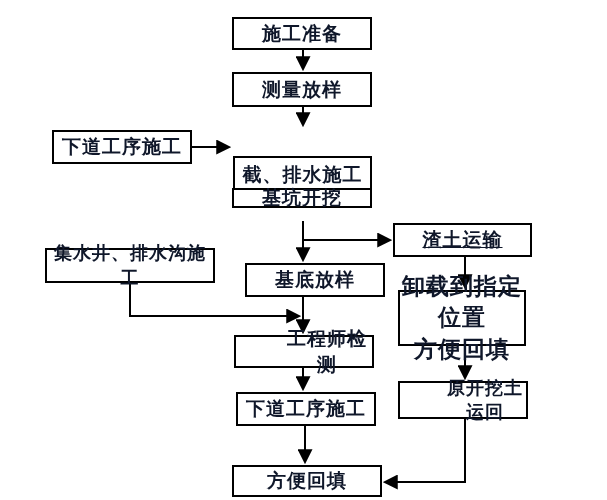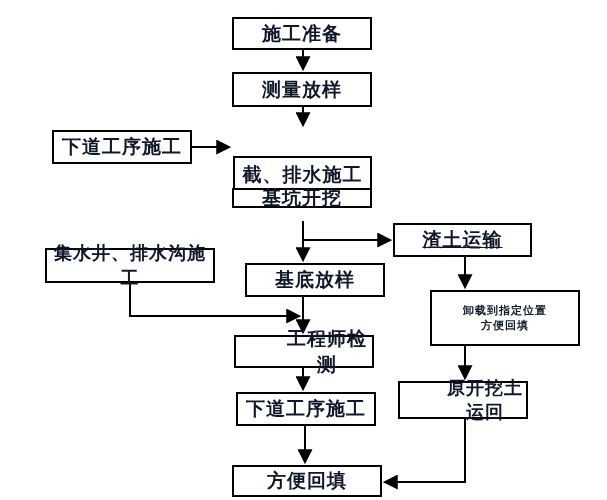--- a/index.html
+++ b/index.html
@@ -40,21 +40,21 @@
   }
   
   .n-prep         { left:232px; top:17px;  width:140px; height:33px; }
   .n-survey       { left:232px; top:72px;  width:140px; height:35px; }
   .n-fence        { left:52px;  top:130px; width:140px; height:34px; }
   .n-drainage     { left:233px; top:128px; width:139px; height:38px;margin-top:28px; }
   .n-excavation   { left:232px; top:188px; width:140px; height:20px; }
   .n-muck         { left:393px; top:223px; width:139px; height:34px;text-decoration:underline; }
   .n-sump         { left:45px;  top:248px; width:170px; height:35px; font-size:18px;text-align:center; }
   .n-base-layout  { left:233px; top:263px; width:140px; height:34px;margin-left:12px; }
-  .n-unload       { left:398px; top:290px; width:150px; height:56px; font-size:11px;margin-left:32px; }
+  .n-unload       { left:398px; top:290px; width:128px; height:56px; font-size:23px; }
   .n-inspect      { left:234px; top:335px; width:140px; height:33px;padding-left:46px; }
   .n-soil-return  { left:398px; top:381px; width:130px; height:38px; font-size:18px;padding-left:44px; }
   .n-next-process { left:236px; top:392px; width:140px; height:34px; }
   .n-backfill     { left:232px; top:465px; width:150px; height:32px; }
 </style>
 </head>
 <body>
 
 <div id="canvas">
 

